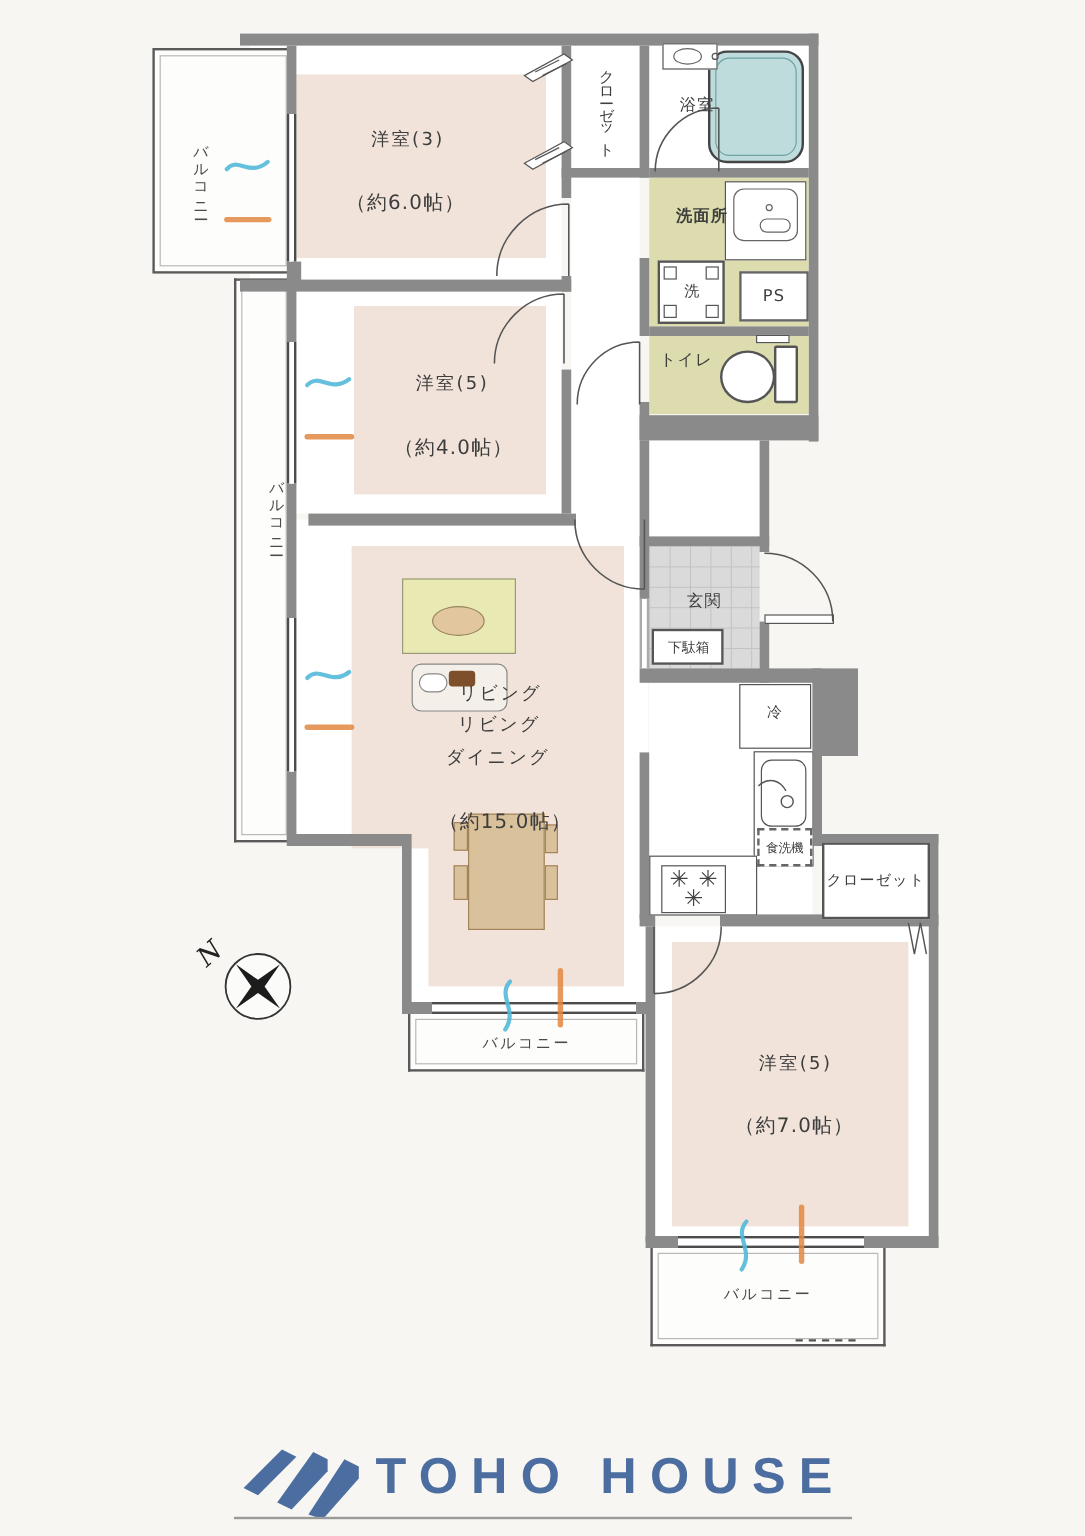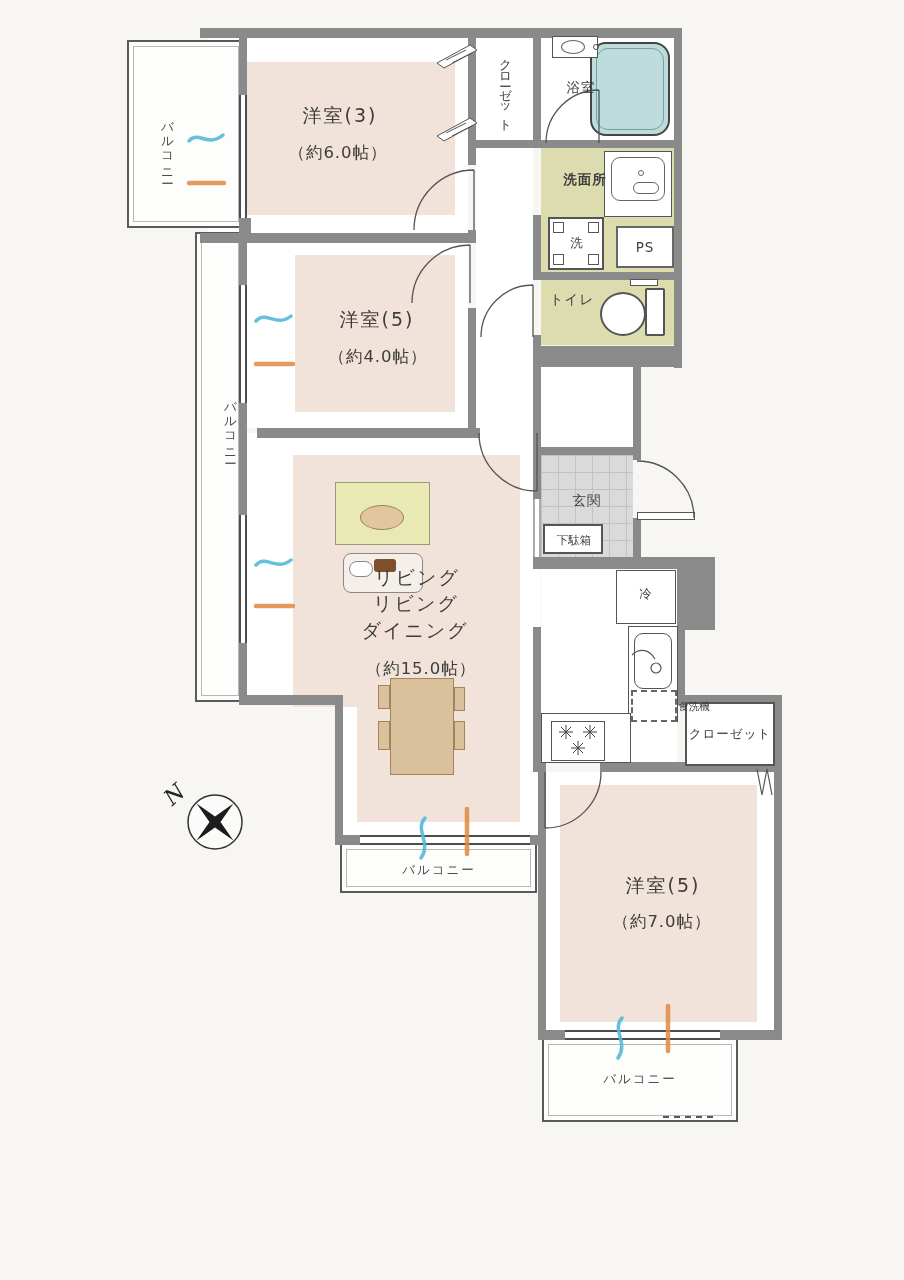--- a/index.html
+++ b/index.html
@@ -21,26 +21,26 @@
   .wall{position:absolute;background:#8a8a8a;z-index:3;}
   .winV{position:absolute;background:#fff;border-left:2px solid #4c4c4c;border-right:2px solid #4c4c4c;box-sizing:border-box;z-index:4;}
   .winH{position:absolute;background:#fff;border-top:2px solid #4c4c4c;border-bottom:2px solid #4c4c4c;box-sizing:border-box;z-index:4;}
   .box{position:absolute;background:#fff;border:2px solid #555;box-sizing:border-box;z-index:4;}
   .thinbox{position:absolute;background:#fff;border:1.5px solid #555;box-sizing:border-box;z-index:4;}
   .dashedbox{position:absolute;background:#fff;border:2px dashed #666;box-sizing:border-box;z-index:5;}
   .furn{position:absolute;box-sizing:border-box;z-index:4;}
   .lbl{position:absolute;color:#3d3d3d;white-space:nowrap;transform:translate(-50%,-50%);
        font-size:17px;letter-spacing:1px;z-index:6;}
   .vtext{writing-mode:vertical-rl;}
-  .fs17{font-size:19px;letter-spacing:2px;}
-  .fs16{font-size:16.5px;}
+  .fs17{font-size:15px;letter-spacing:2px;}
+  .fs16{font-size:16.5px;margin-top:16px;}
   .fs13{font-size:13.5px;letter-spacing:1px;}
   .fs12{font-size:12.5px;}
   .fs11{font-size:11.5px;letter-spacing:0;}
-  .fs10{font-size:10.5px;letter-spacing:0;margin-left:40px;}
+  .fs10{font-size:10.5px;letter-spacing:0;}
   .bal{font-size:12.5px;letter-spacing:2px;color:#4a4a4a;}
   svg.overlay{position:absolute;left:0;top:0;z-index:5;}
   .logo{position:absolute;left:185px;top:1192px;width:565px;height:82px;z-index:6;}
   .logo-text{position:absolute;left:128px;top:14px;font-family:"Liberation Sans",sans-serif;
              font-weight:bold;font-size:42px;letter-spacing:11px;color:#4c6da0;}
   .logo-line{position:absolute;left:10px;top:72px;width:515px;height:2px;background:#9a9a9a;}
   .dashline{position:absolute;border-top:2px dashed #555;z-index:4;}
   .stepline{position:absolute;background:#aaa;z-index:4;}
 </style>
 </head>
@@ -247,14 +247,25 @@
   <div class="lbl fs12" style="left:646px;top:594px;">冷</div>
   <div class="lbl fs10" style="left:654px;top:707px;">食洗機</div>
   <div class="lbl fs12" style="left:730px;top:734px;">クローゼット</div>
   <div class="lbl fs17" style="left:663px;top:886px;">洋室(5)</div>
   <div class="lbl fs16" style="left:662px;top:922px;">（約7.0帖）</div>
   <div class="lbl bal vtext" style="left:167px;top:145px;">バルコニー</div>
   <div class="lbl bal vtext" style="left:230px;top:425px;">バルコニー</div>
   <div class="lbl bal" style="left:439px;top:870px;">バルコニー</div>
   <div class="lbl bal" style="left:640px;top:1079px;">バルコニー</div>
 
+  <div class="logo">
+    <svg width="120" height="72" viewBox="0 0 120 72" style="position:absolute;left:14px;top:2px;">
+      <g fill="#4c6da0">
+        <polygon points="4,46 36,14 48,20 16,52"></polygon>
+        <polygon points="32,58 62,16 74,22 74,32 44,64"></polygon>
+        <polygon points="58,68 88,22 100,28 100,38 70,72"></polygon>
+      </g>
+    </svg>
+    <div class="logo-text">TOHO HOUSE</div>
+    <div class="logo-line"></div>
+  </div>
 
 </div>
 
 </body></html>

